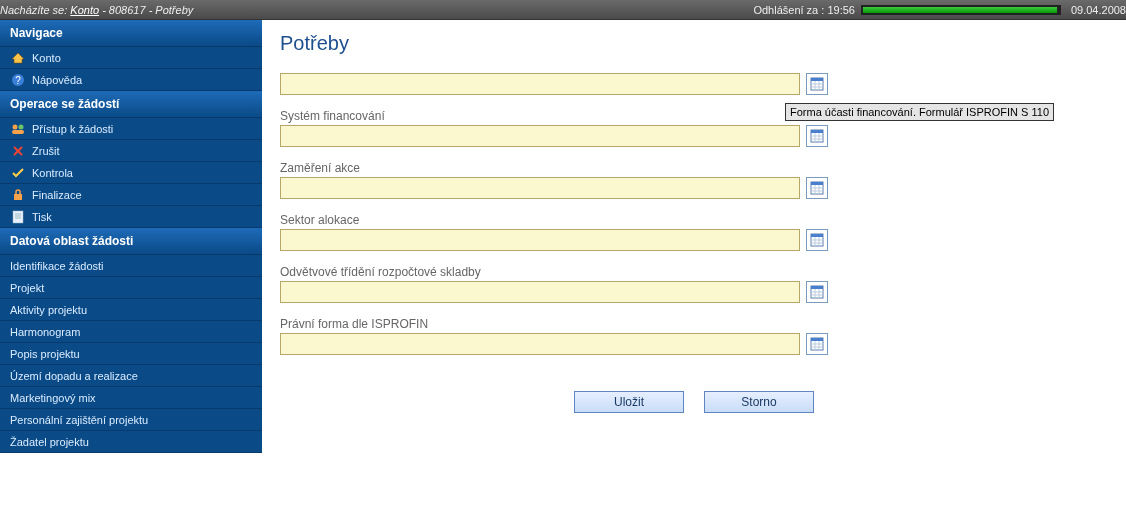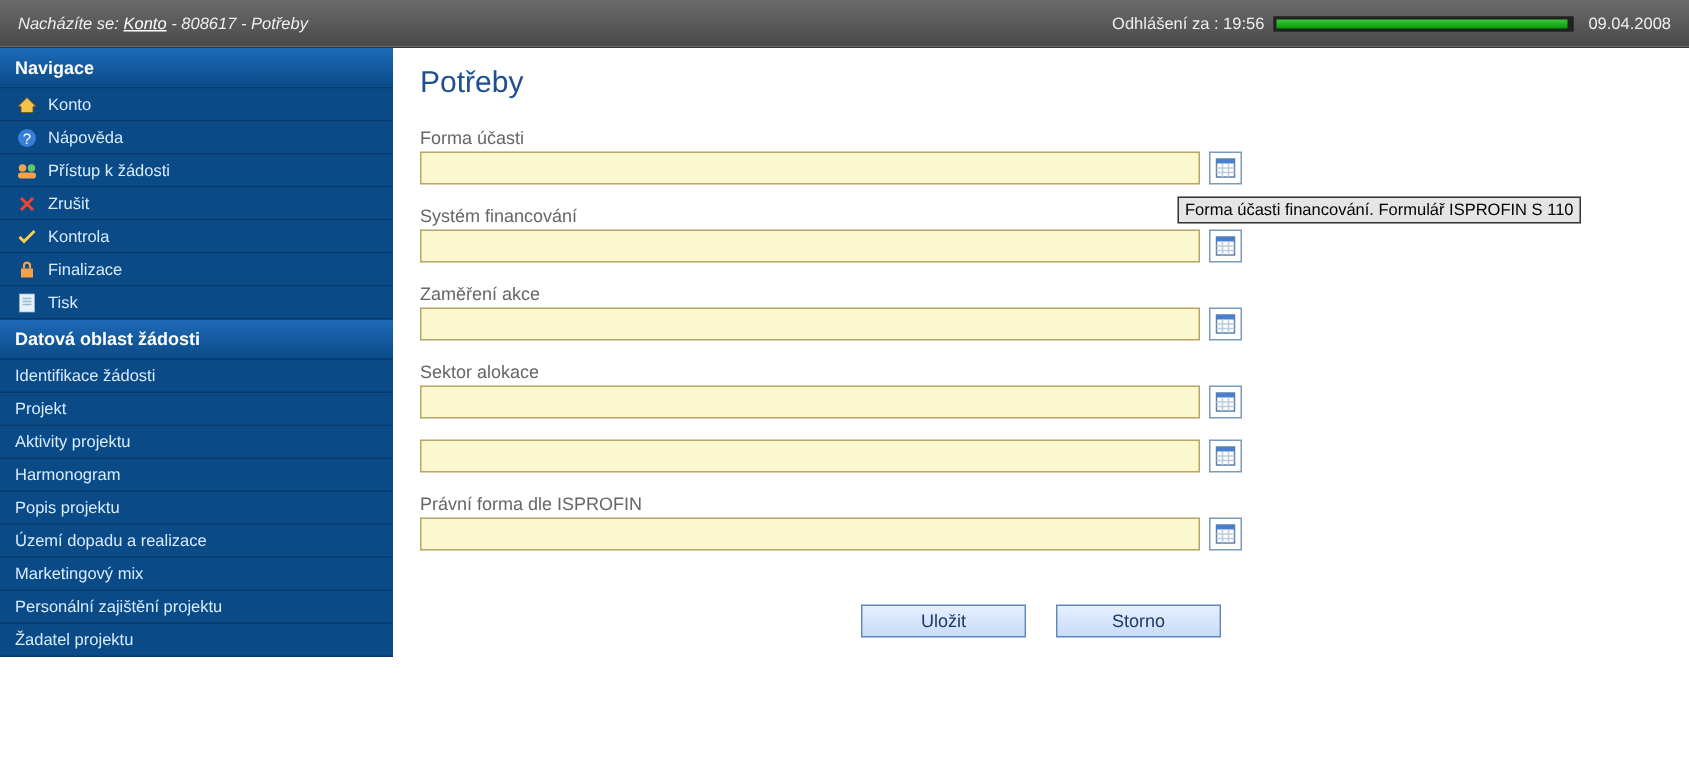--- a/index.html
+++ b/index.html
@@ -6,24 +6,24 @@
   body {
     margin: 0;
     font-family: Arial, sans-serif;
     font-size: 11px;
     background: #fff;
     width: 1126px;
   }
   .topbar {
     background: linear-gradient(to bottom, #6a6a6a, #4a4a4a);
     color: #eee;
-    height: 32px;
+    height: 20px;
     display: flex;
     align-items: center;
-    padding: 0 12px;
+    padding: 0 0;
     font-size: 11px;
     font-style: italic;
     border-bottom: 1px solid #333;
   }
   .topbar .crumb { flex: 0 0 auto; }
   .topbar a { color: #fff; text-decoration: underline; font-style: italic; }
   .topbar .spacer { flex: 1 1 auto; }
   .topbar .logout { margin-right: 6px; font-style: normal; }
   .topbar .pbar {
     width: 200px; height: 10px; border: 1px solid #222; background: #222;
@@ -132,20 +132,21 @@
     <div class="sb-item green">
       <span class="icon">
         <svg width="14" height="14">
             <circle cx="7" cy="7" r="6" fill="#3a7fd7"></circle>
             <text x="7" y="11" font-size="10" text-anchor="middle" fill="#fff" font-family="Arial">?</text>
           </svg>
       </span>
       <span class="label">Nápověda</span>
     </div>
 
+    <div class="sb-section">Operace se žádostí</div>
 
     <div class="sb-item red">
       <span class="icon">
         <svg width="14" height="12">
             <circle cx="4" cy="4" r="2.5" fill="#f6a24a"></circle>
             <circle cx="10" cy="4" r="2.5" fill="#6ac46a"></circle>
             <rect x="1" y="7" width="12" height="4" rx="2" fill="#f6a24a"></rect>
           </svg>
       </span>
       <span class="label">Přístup k žádosti</span>
@@ -216,21 +217,20 @@
       </div>
     <div class="sb-item indent red">
         <span class="label">Žadatel projektu</span>
       </div>
   </div>
 
   <div class="main">
     <h1 class="page-title">Potřeby</h1>
 
     <div class="form-row">
-      <span class="form-label">Forma účasti</span>
       <div class="input-line">
         <input class="text-input" type="text" value="" style="">
         <span class="picker-btn">
           <svg width="14" height="14">
               <rect x="1" y="1" width="12" height="12" fill="#fff" stroke="#5a7fb0"></rect>
               <rect x="1" y="1" width="12" height="3" fill="#4a7fd0"></rect>
               <line x1="1" y1="7" x2="13" y2="7" stroke="#bcd"></line>
               <line x1="1" y1="10" x2="13" y2="10" stroke="#bcd"></line>
               <line x1="5" y1="4" x2="5" y2="13" stroke="#bcd"></line>
               <line x1="9" y1="4" x2="9" y2="13" stroke="#bcd"></line>
@@ -285,20 +285,21 @@
               <line x1="1" y1="7" x2="13" y2="7" stroke="#bcd"></line>
               <line x1="1" y1="10" x2="13" y2="10" stroke="#bcd"></line>
               <line x1="5" y1="4" x2="5" y2="13" stroke="#bcd"></line>
               <line x1="9" y1="4" x2="9" y2="13" stroke="#bcd"></line>
             </svg>
         </span>
       </div>
     </div>
 
     <div class="form-row">
+      <span class="form-label">Odvětvové třídění rozpočtové skladby</span>
       <div class="input-line">
         <input class="text-input" type="text" value="" style="">
         <span class="picker-btn">
           <svg width="14" height="14">
               <rect x="1" y="1" width="12" height="12" fill="#fff" stroke="#5a7fb0"></rect>
               <rect x="1" y="1" width="12" height="3" fill="#4a7fd0"></rect>
               <line x1="1" y1="7" x2="13" y2="7" stroke="#bcd"></line>
               <line x1="1" y1="10" x2="13" y2="10" stroke="#bcd"></line>
               <line x1="5" y1="4" x2="5" y2="13" stroke="#bcd"></line>
               <line x1="9" y1="4" x2="9" y2="13" stroke="#bcd"></line>

